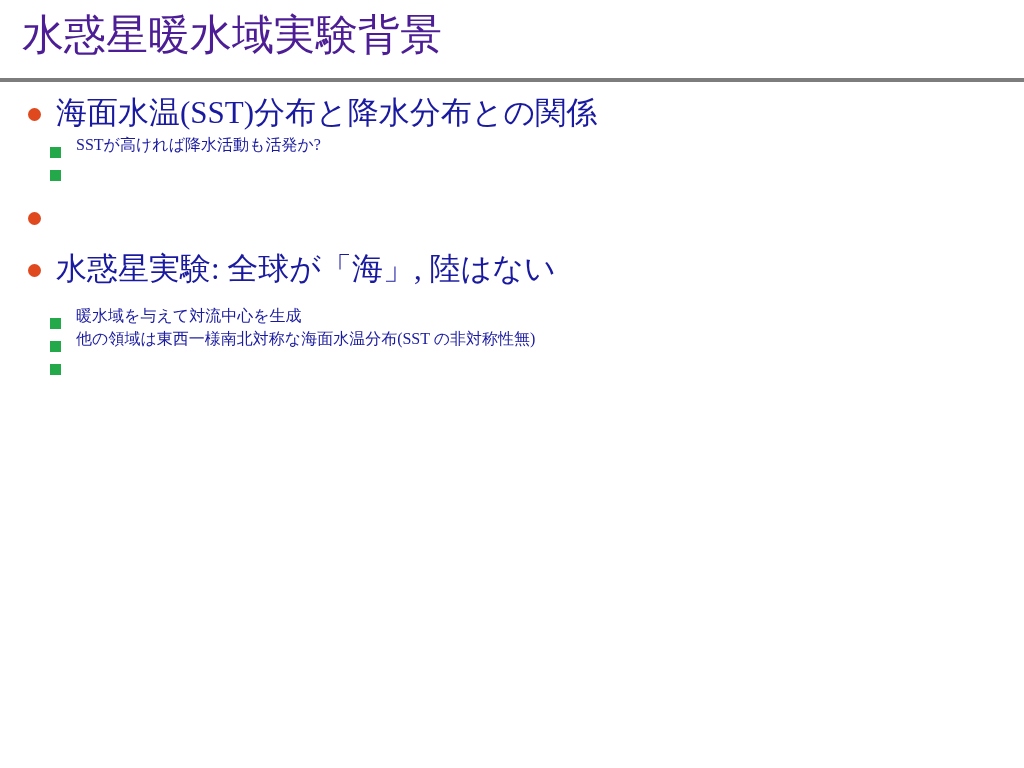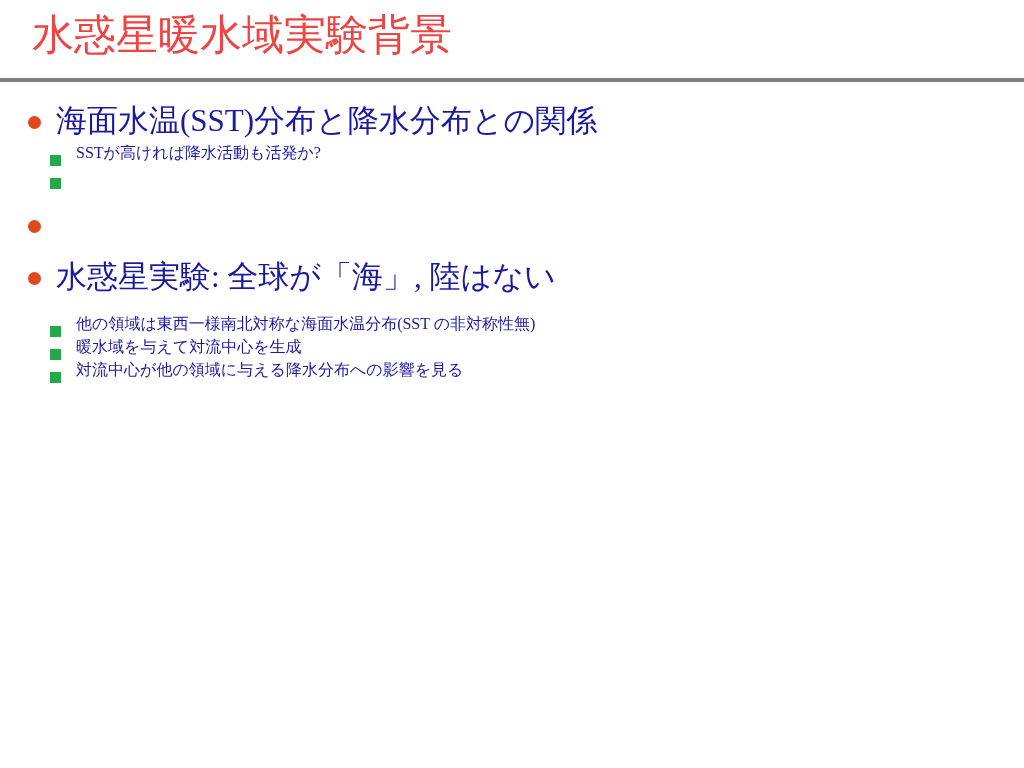--- a/index.html
+++ b/index.html
@@ -14,41 +14,41 @@
     overflow: hidden;
   }
   .slide {
     position: relative;
     width: 1024px;
     height: 768px;
     box-sizing: border-box;
   }
   .slide-title {
     position: absolute;
-    left: 32px;
+    left: 22px;
     top: 14px;
     font-size: 42px;
     line-height: 1.0;
-    color: #ef4444;
+    color: #4c1d95;
     font-family: "Liberation Serif", "DejaVu Serif", serif;
     letter-spacing: 0px;
     white-space: nowrap;
   }
   .title-rule {
     position: absolute;
     left: 0;
     top: 78px;
     width: 1024px;
     height: 4px;
     background: #7d7d7d;
   }
   .body {
     position: absolute;
     left: 0;
-    top: 96px;
+    top: 88px;
     width: 1024px;
   }
   .l1 {
     position: relative;
     padding-left: 56px;
     margin-top: 6px;
     color: #1a1aa0;
     font-size: 31px;
     line-height: 1.25;
     white-space: nowrap;
@@ -118,27 +118,26 @@
 
     <div class="l1">
       <span class="bullet"></span>
       <span class="txt">水惑星実験: 全球が「海」, 陸はない</span>
     </div>
 
     <div class="gap-sm"></div>
 
     <div class="l2">
       <span class="bullet"></span>
+      <span class="txt">暖水域を与えて対流中心を生成</span>
+    </div>
+
+    <div class="l2">
+      <span class="bullet"></span>
       <span class="txt">他の領域は東西一様南北対称な海面水温分布(SST の非対称性無)</span>
     </div>
 
     <div class="l2">
       <span class="bullet"></span>
-      <span class="txt">暖水域を与えて対流中心を生成</span>
-    </div>
-
-    <div class="l2">
-      <span class="bullet"></span>
-      <span class="txt">対流中心が他の領域に与える降水分布への影響を見る</span>
     </div>
 
   </div>
 </div>
 
 </body></html>

